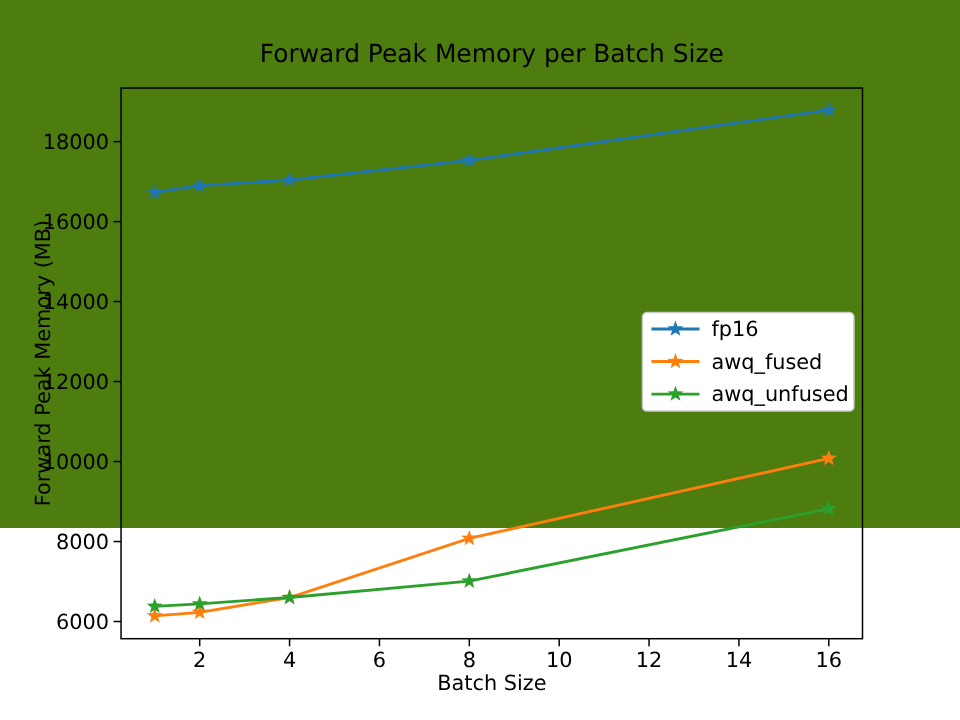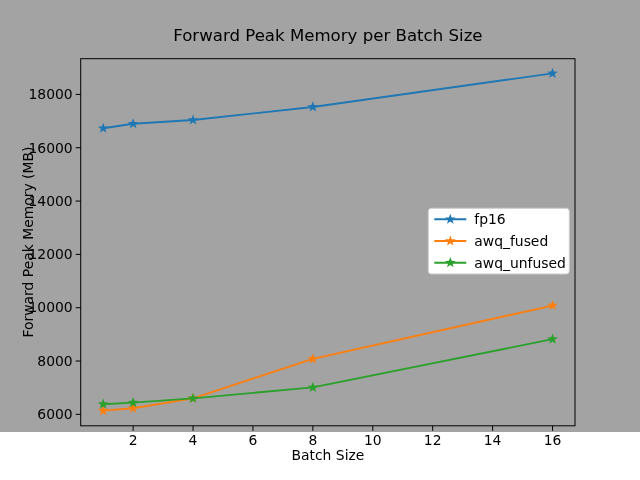--- a/index.html
+++ b/index.html
@@ -1,17 +1,17 @@
 <!DOCTYPE html>
 <html><head>
 <meta charset="utf-8">
 <style>
   html,body{margin:0;padding:0;background:#ffffff;}
   body{width:640px;height:480px;overflow:hidden;font-family:"DejaVu Sans",sans-serif;}
-  .figure{position:relative;width:640px;height:432px;background:#a3a3a3;}
+  .figure{position:relative;width:640px;height:352px;background:#4d7c0f;}
   svg{position:absolute;left:0;top:0;}
   text{fill:#000000;}
 </style>
 </head>
 <body>
 
 <div class="figure">
   <svg id="chart-svg" width="640" height="480" viewBox="0 0 640 480">
     <text x="327.9" y="41" text-anchor="middle" font-size="16.6">Forward Peak Memory per Batch Size</text>
     <text x="327.9" y="460" text-anchor="middle" font-size="13.9">Batch Size</text>

